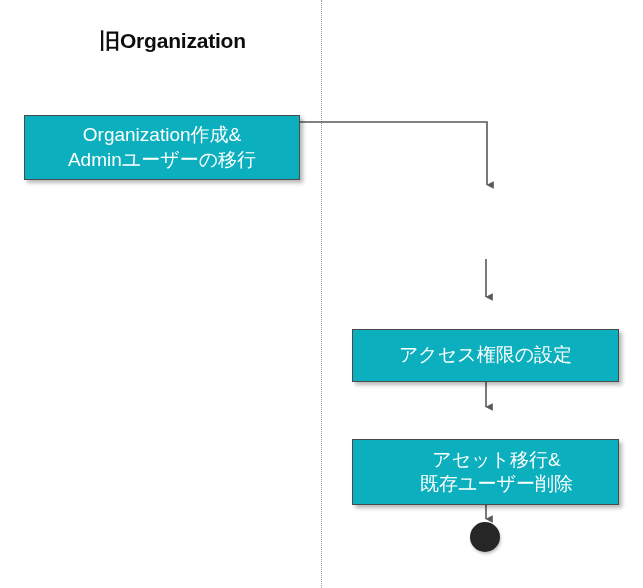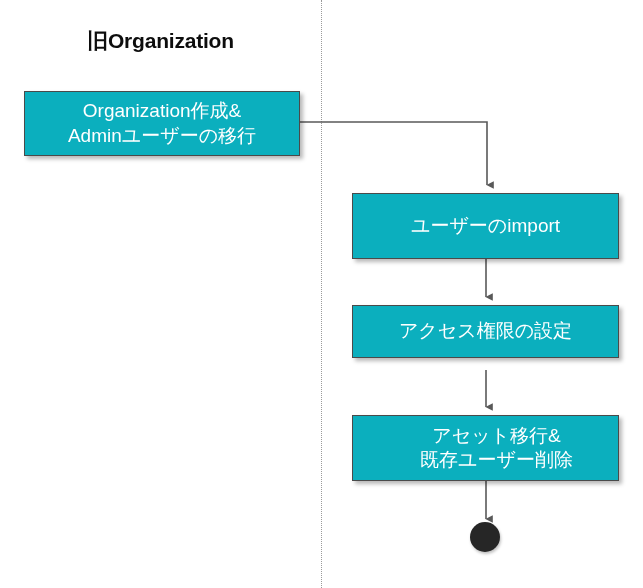--- a/index.html
+++ b/index.html
@@ -21,20 +21,21 @@
   
   .lane-title {
     position: absolute;
     font-size: 21px;
     font-weight: bold;
     color: #0d0d0d;
     letter-spacing: -0.2px;
     text-align: center;
     white-space: nowrap;
     line-height: 1;
+    padding-left: 12px;
   }
   #lane-title-old { left: 0px;   top: 30px; width: 321px; }
   #lane-title-new { left: 321px; top: 30px; width: 322px; }
 
   
   .lane-divider {
     position: absolute;
     top: 0;
     bottom: 0;
     width: 0;
@@ -52,20 +53,21 @@
     display: flex;
     align-items: center;
     justify-content: center;
     text-align: center;
     font-size: 19px;
     line-height: 1.28;
     letter-spacing: 0px;
     box-shadow: 3px 3px 4px rgba(0,0,0,0.28);
     white-space: pre-line;
     padding: 0 6px;
+    margin-top: 24px;
   }
 
   #node-create-org      { left: 24px;  top: 91px;  width: 276px; height: 65px; }
   #node-import-users    { left: 352px; top: 193px; width: 267px; height: 66px; }
   #node-access-rights   { left: 352px; top: 305px; width: 267px; height: 53px; }
   #node-asset-migration { left: 352px; top: 415px; width: 267px; height: 66px; padding-left: 28px; }
 
   
   #connectors {
     position: absolute;
@@ -117,21 +119,20 @@
     </g>
 
     <g>
       <path d="M486,481 L486,519" fill="none" stroke="#595959" stroke-width="1.6" marker-end="url(#arrowhead)"></path>
     </g>
   </svg>
 
   <div class="node" id="node-create-org">Organization作成&amp;
 Adminユーザーの移行</div>
 
-  <div class="node" id="node-import-users">ユーザーのimport</div>
 
   <div class="node" id="node-access-rights">アクセス権限の設定</div>
 
   <div class="node" id="node-asset-migration">アセット移行&amp;
 既存ユーザー削除</div>
 
   <div id="end-node"></div>
 
 </div>
 

